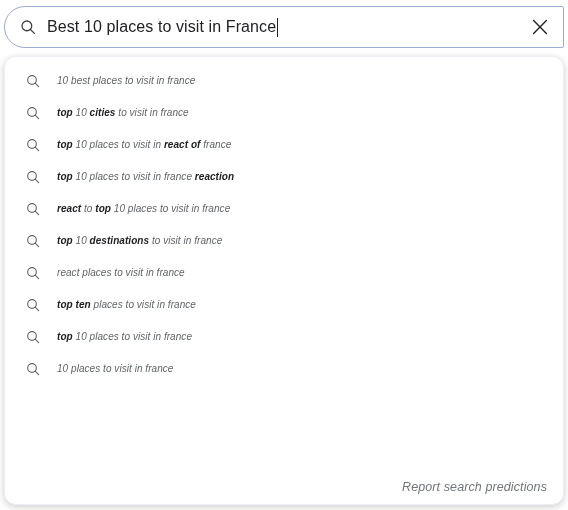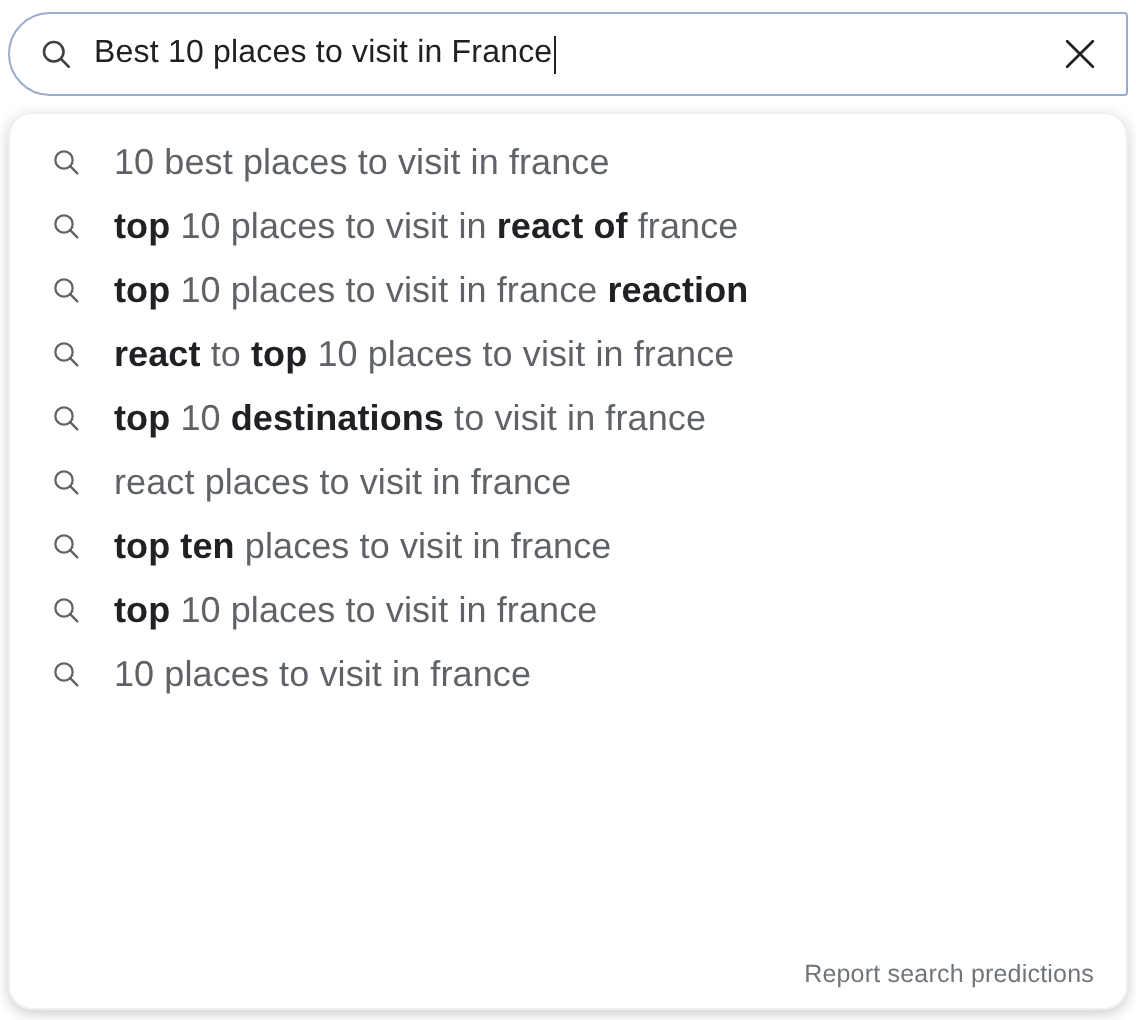--- a/index.html
+++ b/index.html
@@ -103,37 +103,39 @@
   .sugg-icon {
     width: 24px;
     min-width: 24px;
     display: flex;
     align-items: center;
     justify-content: flex-start;
   }
 
   .sugg-text {
     margin-left: 8px;
-    font-size: 18px;
+    font-size: 10px;
     line-height: 18px;
     color: #5f6368;
     white-space: nowrap;
     letter-spacing: 0.05px;
+    font-style: italic;
   }
 
   .sugg-text b {
     font-weight: bold;
     color: #202124;
   }
 
   .footer {
     position: absolute;
     right: 16px;
     bottom: 10px;
     font-size: 12.5px;
+    font-style: italic;
     color: #70757a;
     letter-spacing: 0.1px;
   }
 </style>
 </head>
 <body>
 
 <div id="app">
 
   <div class="searchbox">
@@ -166,20 +168,29 @@
           </div>
           <div class="sugg-text"><span>10 best places to visit in france</span></div>
         </div>
         <div class="suggestion">
           <div class="sugg-icon">
             <svg width="16" height="16" viewBox="0 0 24 24" fill="none" stroke="#5f6368" stroke-width="1.7" stroke-linecap="round">
               <circle cx="10.5" cy="10.5" r="6.5"></circle>
               <line x1="15.3" y1="15.3" x2="20.5" y2="20.5"></line>
             </svg>
           </div>
+          <div class="sugg-text"><b>top</b><span> 10 </span><b>cities</b><span> to visit in france</span></div>
+        </div>
+        <div class="suggestion">
+          <div class="sugg-icon">
+            <svg width="16" height="16" viewBox="0 0 24 24" fill="none" stroke="#5f6368" stroke-width="1.7" stroke-linecap="round">
+              <circle cx="10.5" cy="10.5" r="6.5"></circle>
+              <line x1="15.3" y1="15.3" x2="20.5" y2="20.5"></line>
+            </svg>
+          </div>
           <div class="sugg-text"><b>top</b><span> 10 places to visit in </span><b>react of</b><span> france</span></div>
         </div>
         <div class="suggestion">
           <div class="sugg-icon">
             <svg width="16" height="16" viewBox="0 0 24 24" fill="none" stroke="#5f6368" stroke-width="1.7" stroke-linecap="round">
               <circle cx="10.5" cy="10.5" r="6.5"></circle>
               <line x1="15.3" y1="15.3" x2="20.5" y2="20.5"></line>
             </svg>
           </div>
           <div class="sugg-text"><b>top</b><span> 10 places to visit in france </span><b>reaction</b></div>

